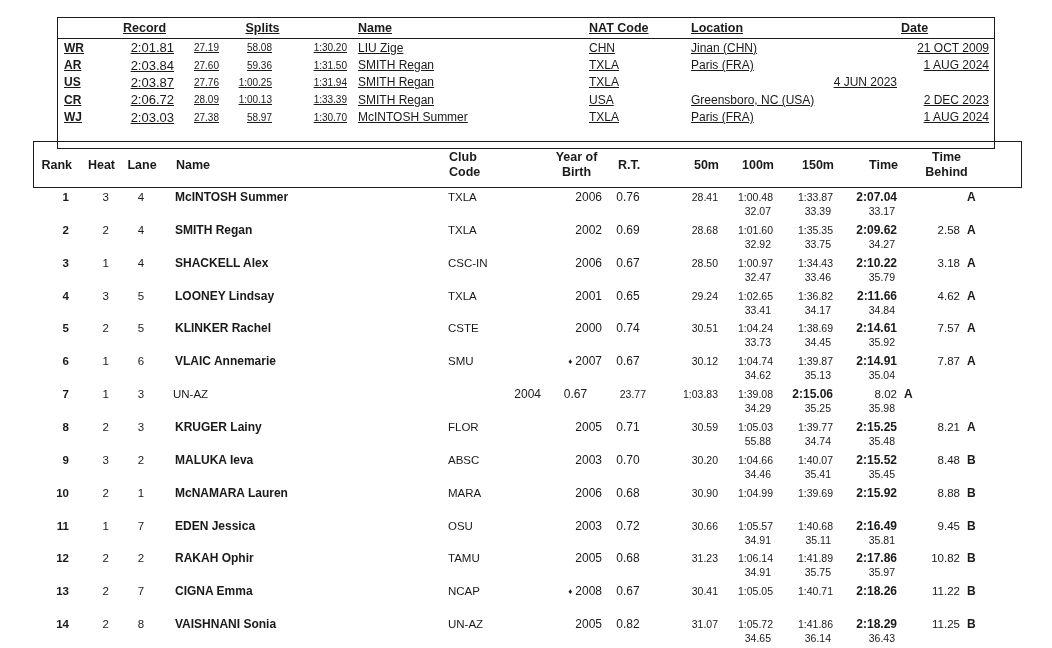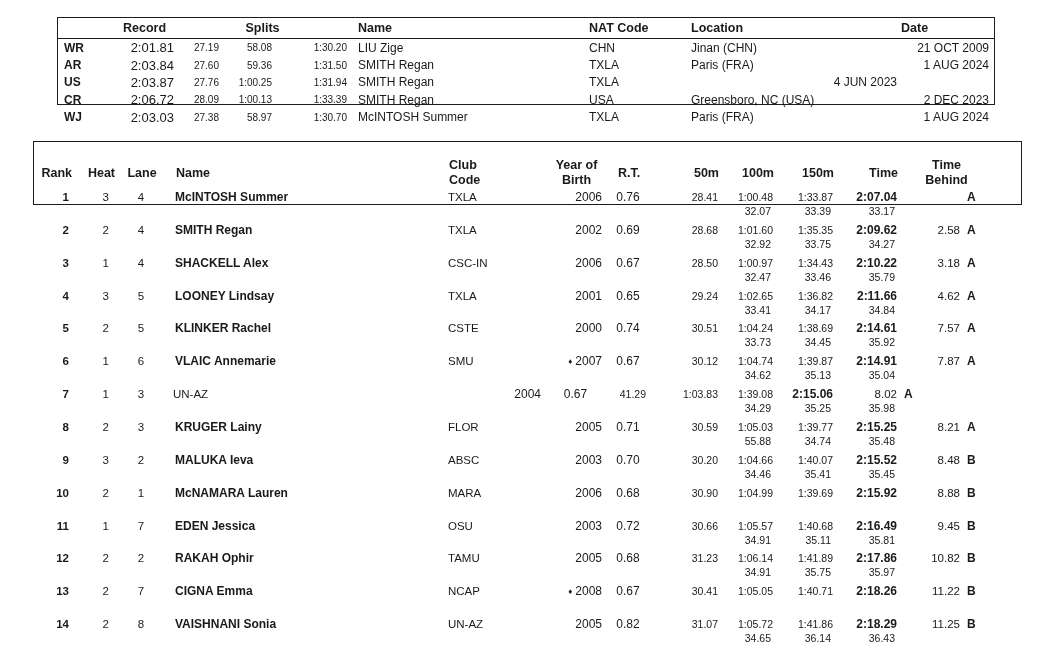--- a/index.html
+++ b/index.html
@@ -7,22 +7,23 @@
   body {
     font-family: "Liberation Sans", sans-serif;
     color: #1a1a1a;
     position: relative;
     overflow: hidden;
   }
 
   
   .records {
     position: absolute; left: 57px; top: 17px;
-    width: 938px; height: 88px;
+    width: 938px; height: 132px;
     border: 1.6px solid #1c1c1c;
+    text-decoration: underline;
   }
   .rec-hrow {
     display: grid;
     grid-template-columns: 55px 63px 173px 237px 100px 215px 92px;
     height: 21px; align-items: center;
     border-bottom: 1.6px solid #1c1c1c;
     font-weight: bold; font-size: 12.5px;
   }
   .rec-rows { }
   .rec-row {
@@ -41,21 +42,21 @@
   .rh-record { text-align: center; }
   .rh-splits { text-align: center; }
   .rh-name { padding-left: 9px; }
   .rh-nat { padding-left: 3px; }
   .rh-loc { padding-left: 5px; }
   .rh-date { text-align: left; padding-right: 4px; }
 
   
   .res-header {
     position: absolute; left: 33px; top: 141px;
-    width: 989px; height: 64px;
+    width: 989px; height: 47px;
     border: 1.7px solid #1c1c1c;
     display: grid;
     grid-template-columns: 42px 42px 48px 275px 105px 61px 44px 72px 55px 60px 64px 89px 32px;
     align-items: center;
     font-weight: bold; font-size: 12.5px;
   }
   .res-header .two { line-height: 15px; }
   .hr-rank { text-align: right; padding-right: 4px; }
   .hr-heat { text-align: right; padding-right: 3px; }
   .hr-lane { text-align: center; }
@@ -338,21 +339,21 @@
   </div>
 
   <div class="res-entry">
     <div class="res-line main">
       <span class="rv-rank">7</span>
       <span class="rv-heat">1</span>
       <span class="rv-lane">3</span>
       <span class="rv-club">UN-AZ</span>
       <span class="rv-yob"><span class="mark"></span><span>2004</span></span>
       <span class="rv-rt">0.67</span>
-      <span class="rv-m50">41.29</span>
+      <span class="rv-m50">23.77</span>
       <span class="rv-m100">1:03.83</span>
       <span class="rv-m150">1:39.08</span>
       <span class="rv-time">2:15.06</span>
       <span class="rv-behind">8.02</span>
       <span class="rv-letter">A</span>
       <span></span>
     </div>
     <div class="res-line subs">
       <span class="sub c9">34.29</span>
       <span class="sub c10">35.25</span>

